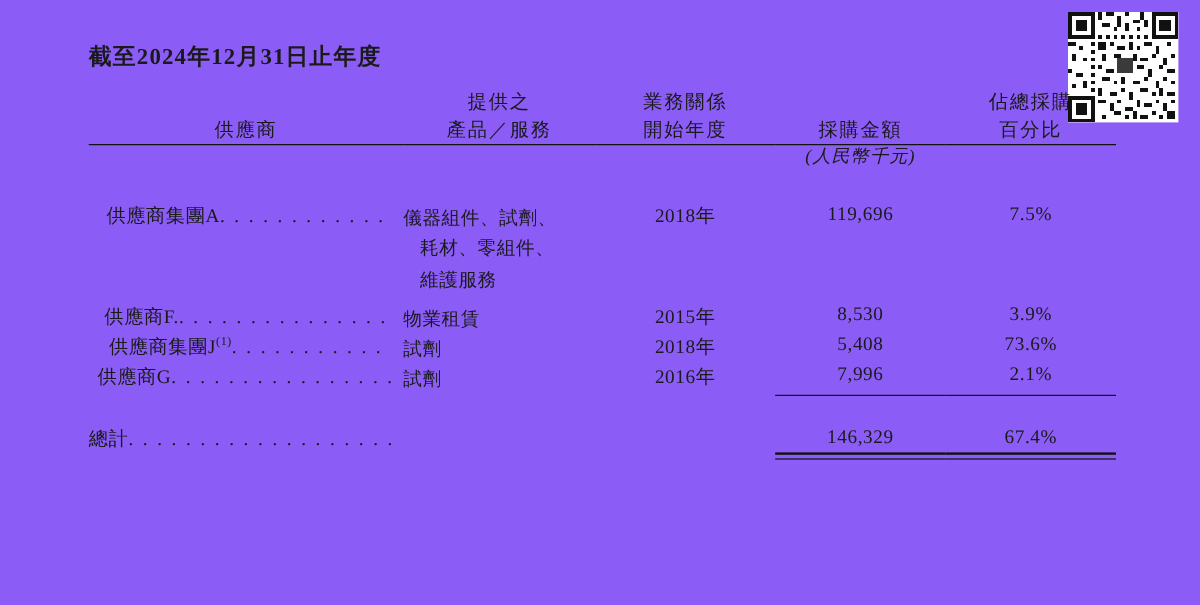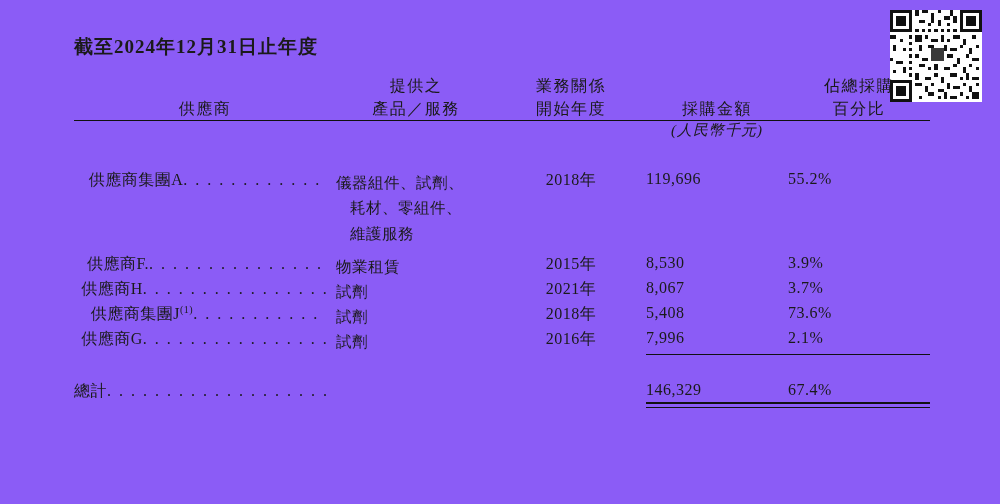--- a/index.html
+++ b/index.html
@@ -106,21 +106,21 @@
     padding-bottom: 4px;
   }
   .cell-product .indent { padding-left: 14px; display: block; }
   .cell-year {
     text-align: center;
     font-size: 16px;
     letter-spacing: 0.5px;
     padding-bottom: 4px;
   }
   .cell-num {
-    text-align: left;
+    text-align: center;
     font-size: 16px;
     letter-spacing: 0.5px;
     padding-right: 2px;
     padding-bottom: 4px;
     margin-top: 16px;
   }
   .row-gap td { height: 8px; }
 
   .rule-row td { padding: 0; height: 1px; }
   .rule-line {
@@ -332,45 +332,36 @@
         <td class="cell-supplier">
           <span>供應商集團A</span><span class="dots">. . . . . . . . . . . .</span>
         </td>
         <td class="cell-product">
           <span>儀器組件、試劑、</span><br>
           <span class="indent">耗材、零組件、</span>
           <span class="indent">維護服務</span>
         </td>
         <td class="cell-year">2018年</td>
         <td class="cell-num">119,696</td>
-        <td class="cell-num">55.2%</td>
+        <td class="cell-num">7.5%</td>
       </tr>
       <tr class="row-gap">
           <td colspan="5"></td>
         </tr>
 
       <tr>
         <td class="cell-supplier">
           <span>供應商F.</span><span class="dots">. . . . . . . . . . . . . . .</span>
         </td>
         <td class="cell-product">物業租賃</td>
         <td class="cell-year">2015年</td>
         <td class="cell-num">8,530</td>
         <td class="cell-num">3.9%</td>
       </tr>
 
-      <tr>
-        <td class="cell-supplier">
-          <span>供應商H</span><span class="dots">. . . . . . . . . . . . . . . .</span>
-        </td>
-        <td class="cell-product">試劑</td>
-        <td class="cell-year">2021年</td>
-        <td class="cell-num">8,067</td>
-        <td class="cell-num">3.7%</td>
-      </tr>
 
       <tr>
         <td class="cell-supplier">
           <span>供應商集團J</span><sup>(1)</sup><span class="dots">. . . . . . . . . . .</span>
         </td>
         <td class="cell-product">試劑</td>
         <td class="cell-year">2018年</td>
         <td class="cell-num">5,408</td>
         <td class="cell-num">73.6%</td>
       </tr>

